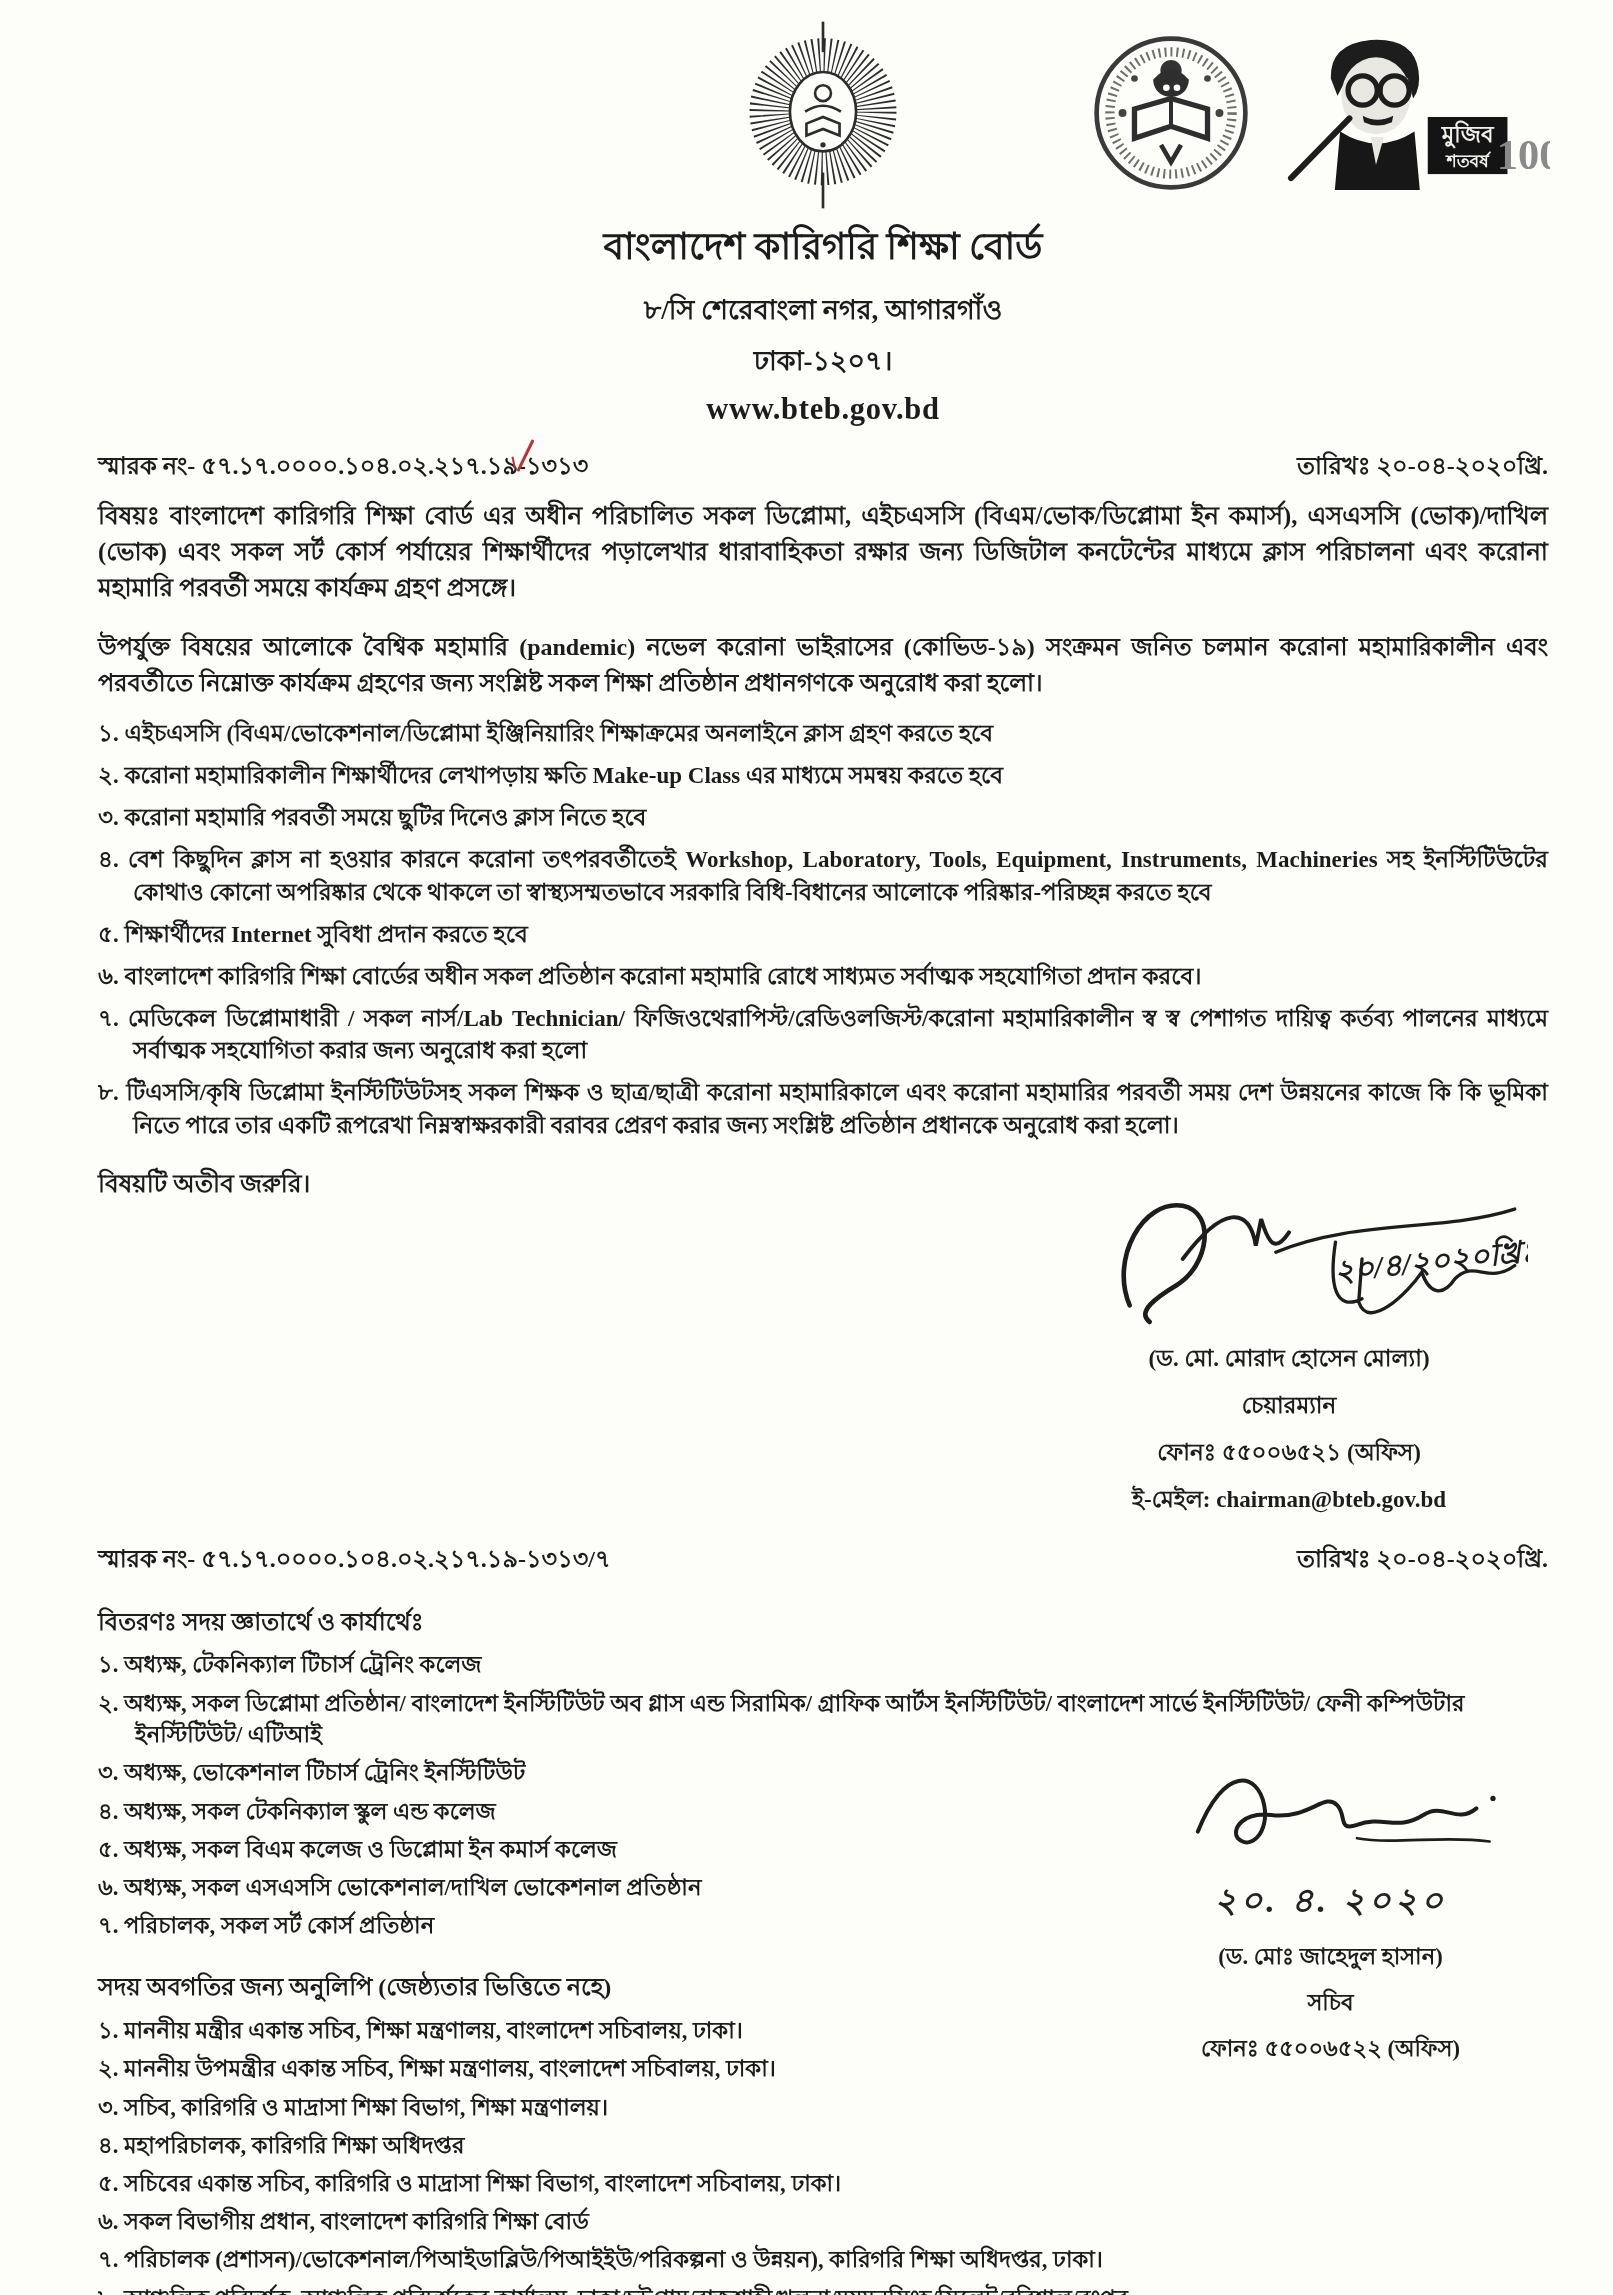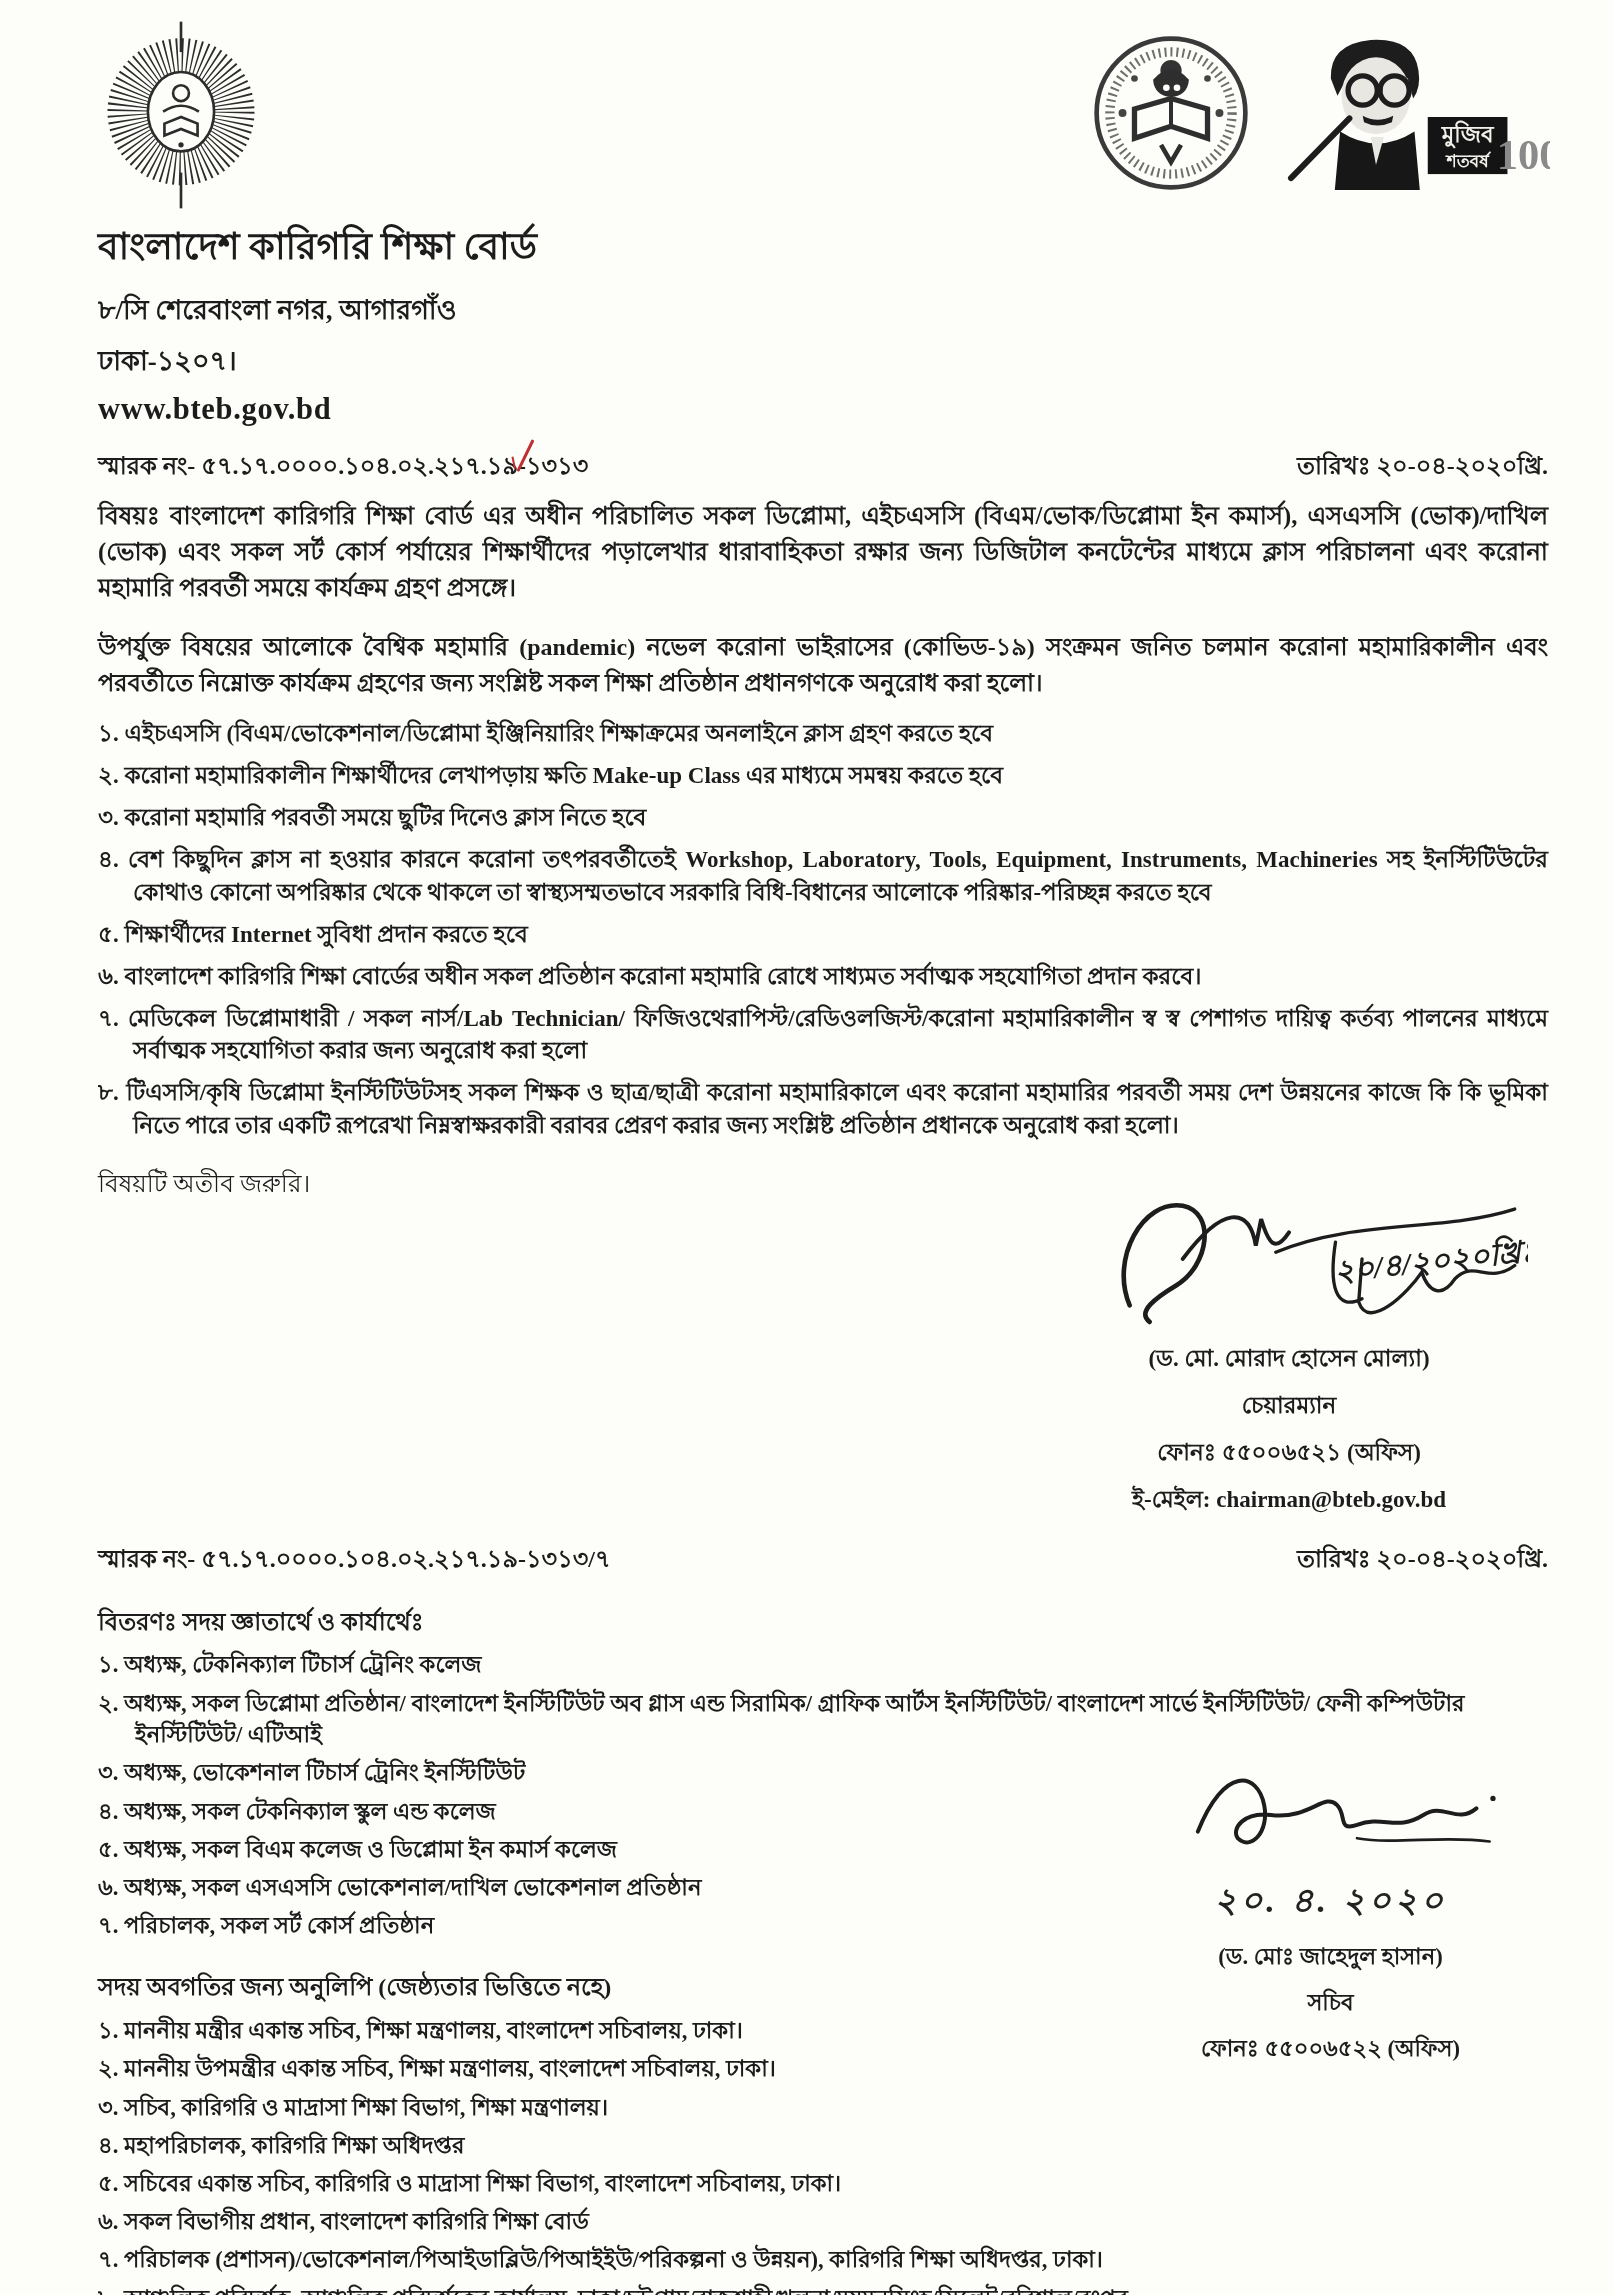--- a/index.html
+++ b/index.html
@@ -8,38 +8,38 @@
     width:1614px;height:2295px;
     margin:0 auto;
     background:#fdfdfa;
     color:#1c1c1c;
     font-family:"Liberation Serif","DejaVu Serif",serif;
     box-sizing:border-box;
     padding:18.6px 66px 20px 98px;
     overflow:hidden;
   }
   
-  .header{text-align:left;}
+  .header{text-align:center;}
   .seal-wrap{line-height:0;}
   .org-name{font-size:37px;font-weight:700;margin-top:4px;}
   .addr{font-size:27px;font-weight:600;margin-top:9.3px;}
   .addr2{font-size:27px;font-weight:600;margin-top:6.6px;}
   .website{font-size:30.5px;font-weight:700;margin-top:6.6px;letter-spacing:0.7px;}
   .right-logos{position:absolute;top:32px;right:64px;display:flex;align-items:flex-start;gap:17px;}
   
   .memo-row{display:flex;justify-content:space-between;align-items:baseline;font-size:24px;font-weight:600;margin-top:20px;}
   .memo-label{position:relative;}
   .red-mark{position:absolute;left:426px;top:-9.3px;width:2.7px;height:35px;background:#c03030;transform:rotate(26deg);border-radius:1.3px;}
   .red-mark:after{content:"";position:absolute;left:-6.6px;top:22.6px;width:2px;height:12px;background:#c03030;transform:rotate(-38deg);}
   
   .subject{font-size:24.6px;font-weight:700;line-height:1.48;text-align:justify;margin-top:10.6px;}
   .intro{font-size:24px;font-weight:600;line-height:1.5;text-align:justify;margin-top:22.6px;}
   ul.doc-list{list-style:none;margin:17px 0 0 0;padding:0;font-size:23px;font-weight:600;line-height:1.42;}
   ul.doc-list li{padding-left:35px;text-indent:-35px;margin-top:9.3px;text-align:justify;}
-  .urgent{font-size:24.6px;font-weight:400;margin-top:22.6px;}
+  .urgent{font-size:24.6px;font-weight:700;margin-top:22.6px;}
   
   .chairman-block{width:518px;margin:-26.5px 0 0 auto;text-align:center;font-size:23px;font-weight:600;position:relative;}
   .chairman-block .sig{margin:0 auto -20px auto;display:block;}
   .sig-line{margin-top:8px;}
   .secretary-block{position:absolute;top:1752px;right:78px;width:411px;text-align:center;font-size:22.6px;font-weight:600;}
   .secretary-block .sig{display:block;margin:0 auto -4px auto;}
   .hand-date{font-style:italic;font-size:34px;letter-spacing:4px;color:#222;}
   .lists-heading{font-size:24px;font-weight:700;margin-top:23px;}
   .section-gap{margin-top:26.5px;}
   ul.dist-list{list-style:none;margin:6.6px 0 0 0;padding:0;font-size:22.6px;font-weight:600;line-height:1.4;}

